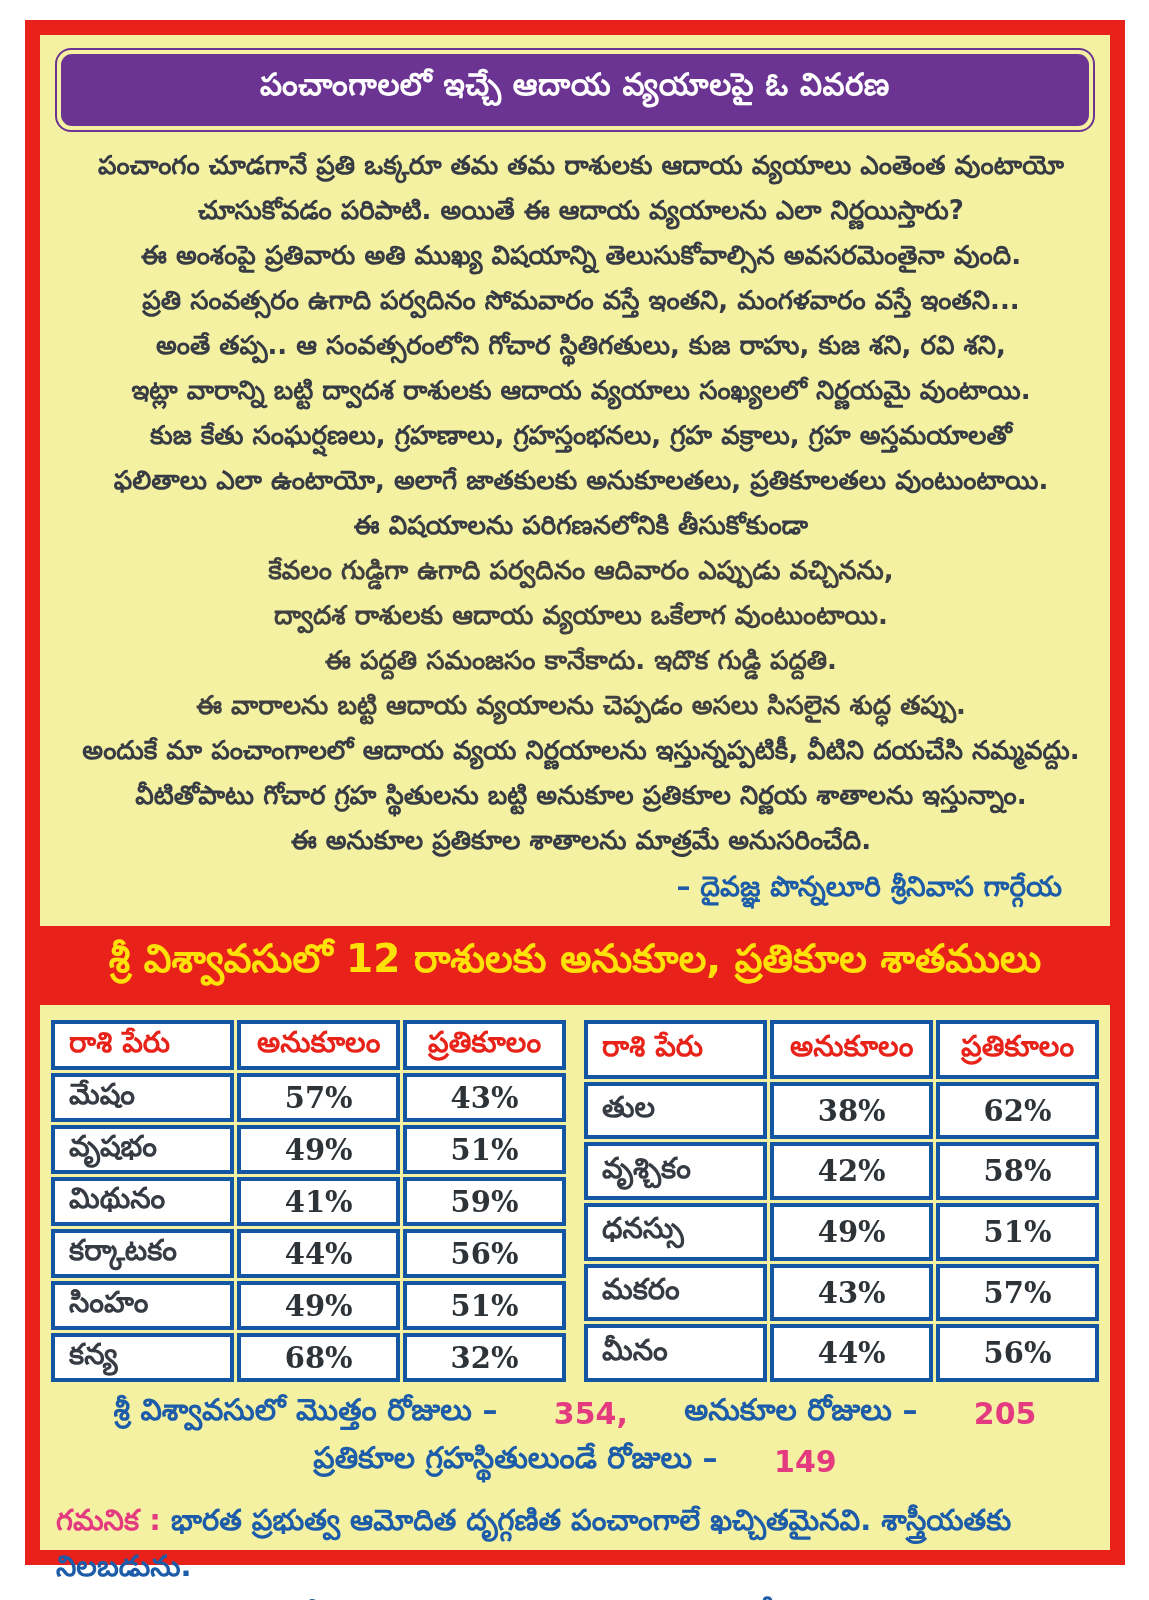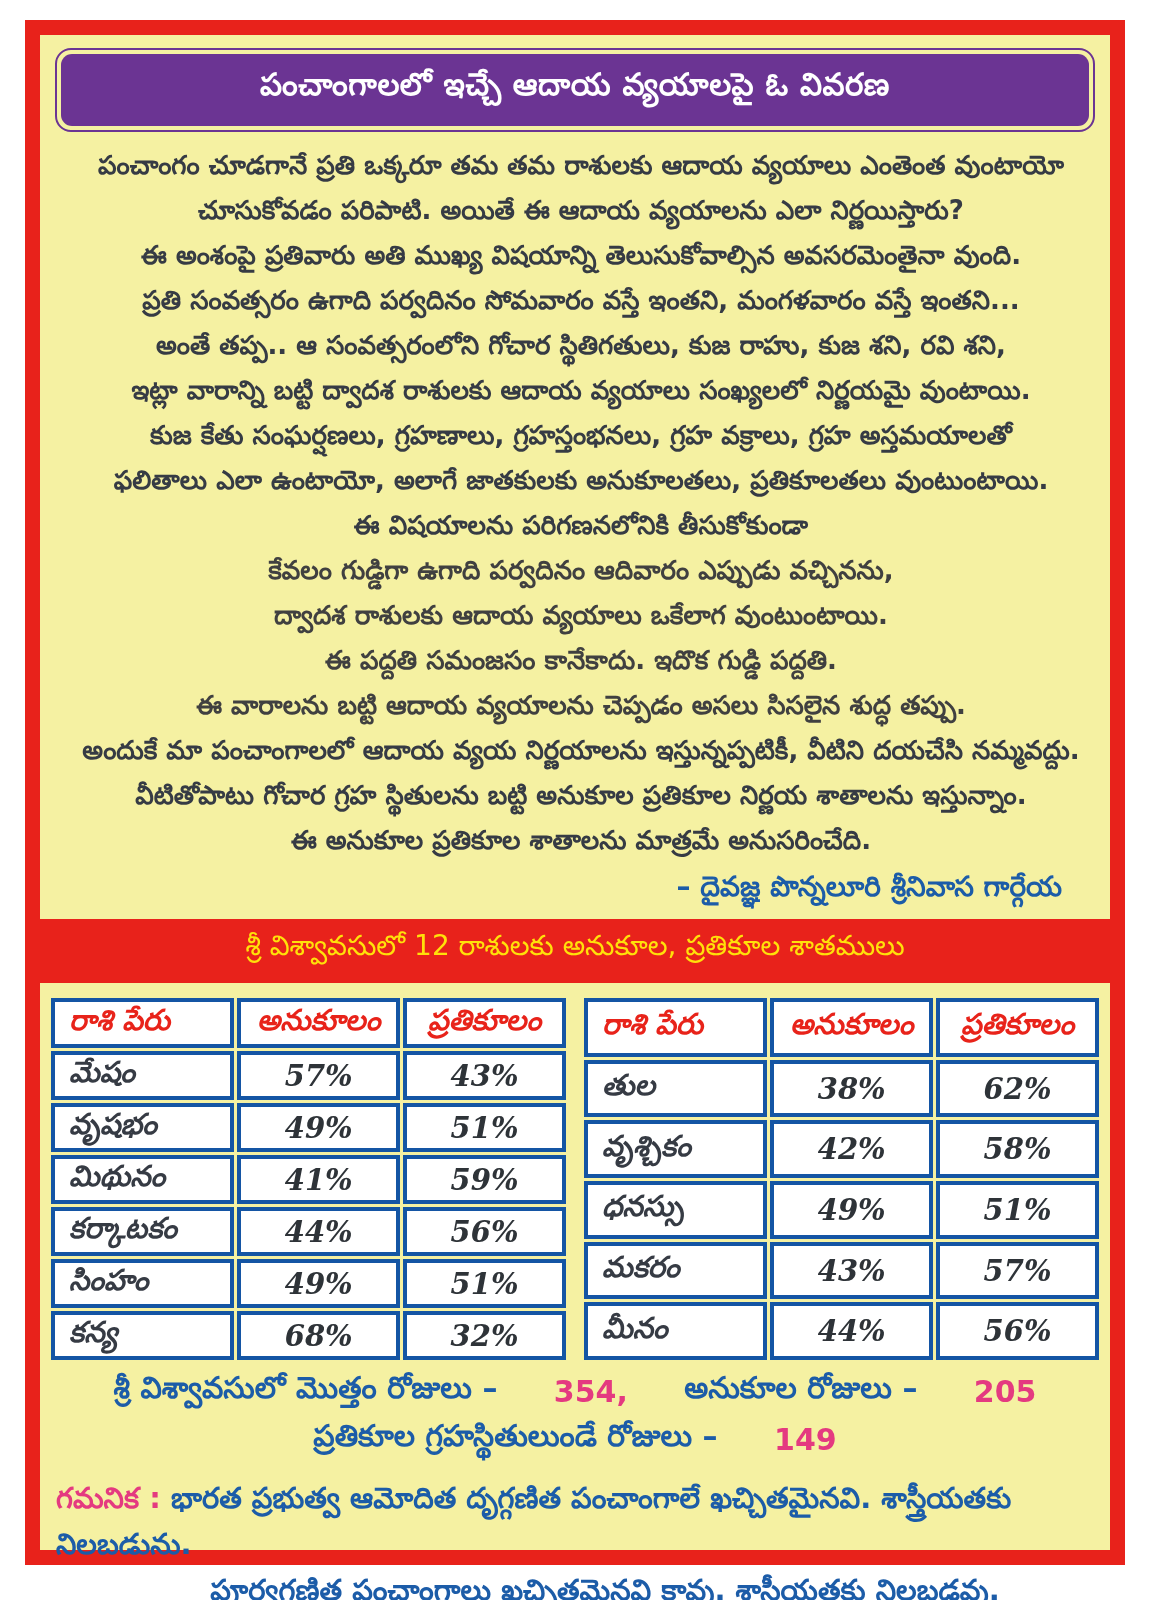--- a/index.html
+++ b/index.html
@@ -30,21 +30,21 @@
     padding: 12px 10px 16px 10px;
     text-align: center;
   }
   .header-fill span {
     color: #ffffff;
     font-size: 31px;
     font-weight: bold;
     letter-spacing: 0.5px;
   }
   
-  .intro { padding: 6px 18px 5px 18px; margin-left: 12px; }
+  .intro { padding: 6px 18px 12px 18px; margin-left: 12px; }
   .bline {
     height: 45px;
     display: flex;
     align-items: center;
     justify-content: center;
     text-align: center;
     font-size: 26px;
     font-weight: bold;
   }
   .dark { color: #363b44; }
@@ -62,30 +62,29 @@
     color: #1c5ca8;
   }
   
   .banner {
     background: #e8221b;
     padding: 10px 0 14px 0;
     text-align: center;
   }
   .banner span {
     color: #ffe10a;
-    font-size: 28px;
-    font-weight: normal;
+    font-size: 39px;
+    font-weight: bold;
   }
   
   .tables-row {
     display: flex;
     justify-content: space-between;
     padding: 12px 8px 4px 8px;
     gap: 12px;
-    font-style: italic;
   }
   table.rtable {
     border-collapse: separate;
     border-spacing: 3px;
     width: 528px;
   }
   table.rtable td, table.rtable th {
     background: #ffffff;
     border: 4px solid #1455a4;
     height: 48px;

